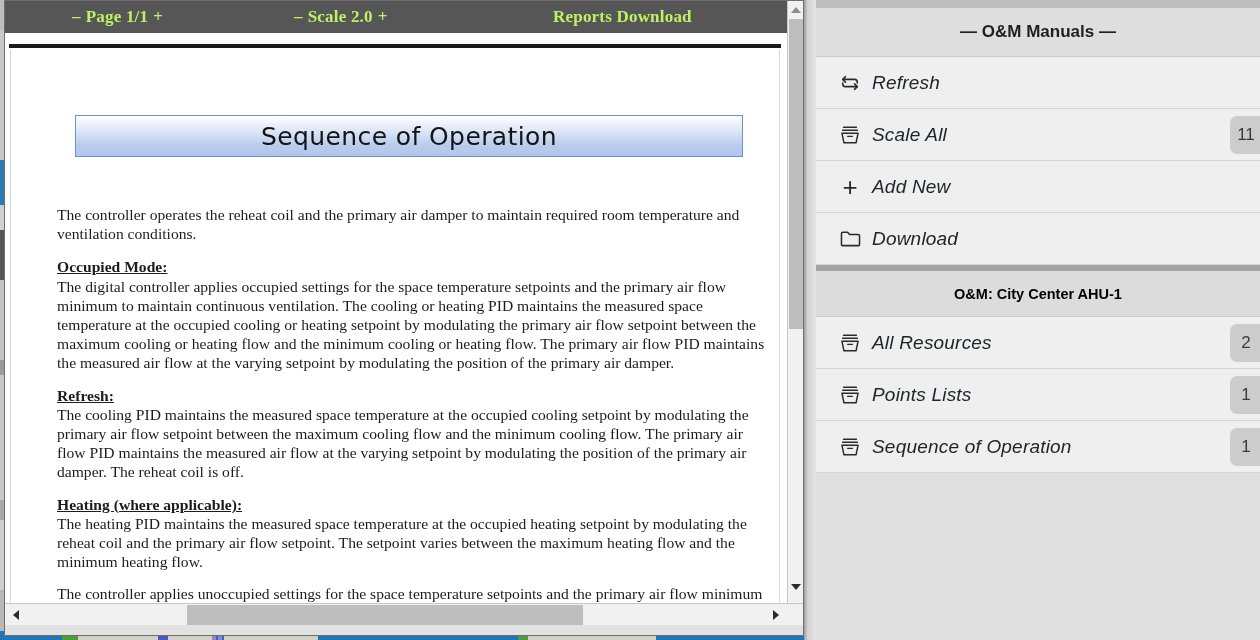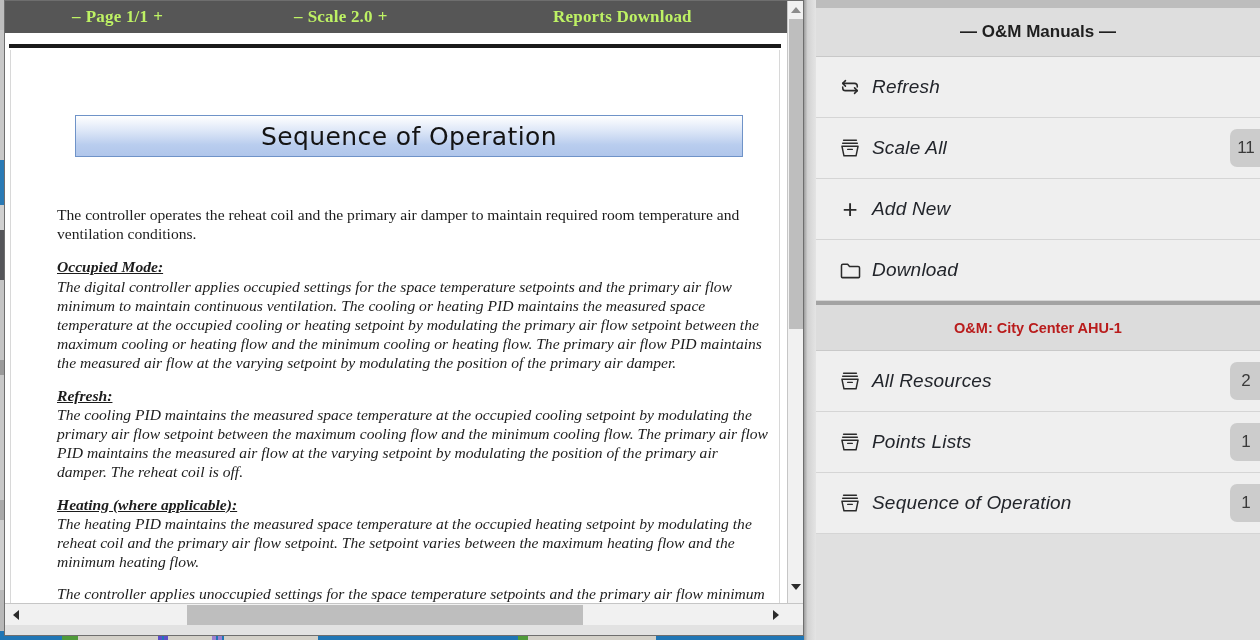--- a/index.html
+++ b/index.html
@@ -131,21 +131,21 @@
     color: #1c1c1c;
     text-rendering: optimizeLegibility;
   }
   .doc-body p { margin: 0 0 0 0; }
   .doc-body .para { margin-bottom: 14px; }
   .doc-body .heading {
     font-weight: bold;
     text-decoration: underline;
     margin-bottom: 0;
   }
-  .doc-body .sec { margin-bottom: 13px; font-style: italic; }
+  .doc-body .sec { margin-bottom: 13px; }
 
   
   .v-scroll {
     position: absolute;
     right: 0; top: 0;
     width: 16px; height: 612px;
     background: #f1f1f1;
     border-left: 1px solid #c6c6c6;
     box-sizing: border-box;
   }
@@ -233,32 +233,32 @@
     display: flex;
     align-items: center;
     justify-content: center;
     font-weight: bold;
     font-size: 17px;
     color: #1f1f1f;
   }
   .sb-group-header {
     height: 45px;
     background: #dcdcdc;
-    border-top: 4px solid #a3a3a3;
+    border-top: 6px solid #a3a3a3;
     border-bottom: 1px solid #c9c9c9;
     display: flex;
     align-items: center;
     justify-content: center;
     font-weight: bold;
     font-size: 14.5px;
-    color: #b91c1c;
+    color: #000000;
   }
   .sb-item {
     position: relative;
-    height: 61px;
+    height: 52px;
     background: #efefef;
     border-bottom: 1px solid #d5d5d5;
     display: flex;
     align-items: center;
     box-sizing: border-box;
   }
   .sb-item .ico {
     width: 44px;
     flex: 0 0 44px;
     margin-left: 12px;

